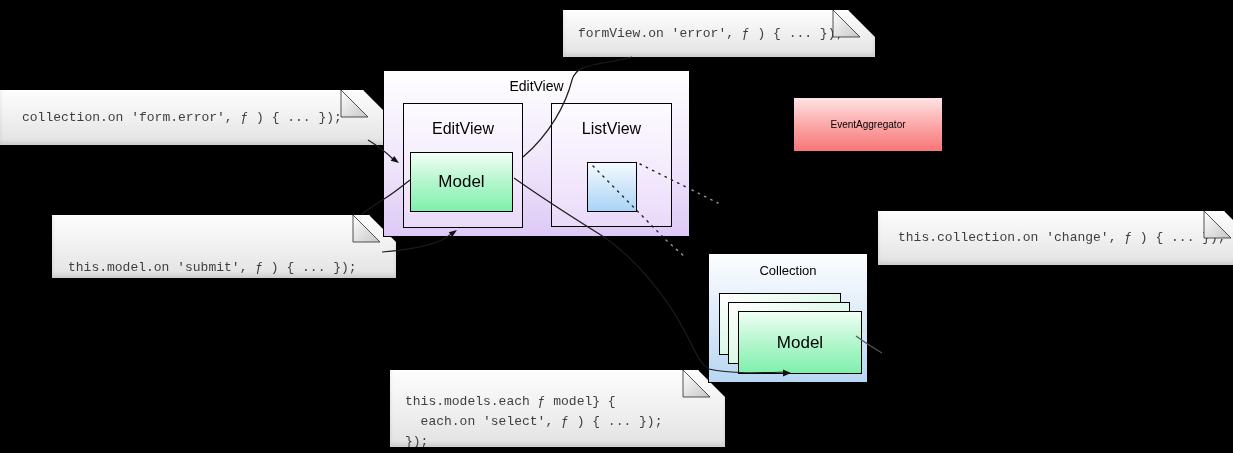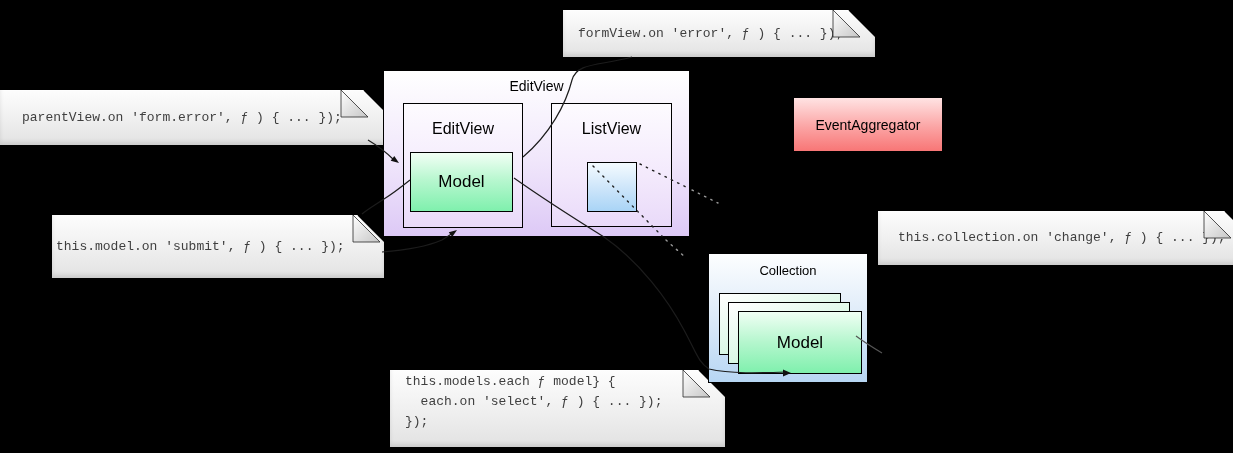--- a/index.html
+++ b/index.html
@@ -13,21 +13,21 @@
     background:linear-gradient(180deg,#fdfdfd 0%,#efefef 55%,#e2e2e2 100%);
     box-shadow:inset 0 -3px 4px rgba(0,0,0,.10), inset 0 1px 0 #fff;
     clip-path:polygon(0 0, calc(100% - 27px) 0, 100% 27px, 100% 100%, 0 100%);
     display:flex;align-items:center;
   }
   .note code{
     font-family:"Liberation Mono","DejaVu Sans Mono",monospace;
     font-size:13px;color:#3f3f3f;white-space:pre;line-height:20px;
   }
   .note.multiline{align-items:flex-start;}
-  .note.multiline .code-lines{padding-top:2px;}
+  .note.multiline .code-lines{padding-top:22px;}
   
   .box{position:absolute;border:1px solid #000;box-sizing:border-box;}
   .box-label{text-align:center;color:#000;}
   .edit-view{
     left:383px;top:70px;width:307px;height:167px;
     background:linear-gradient(180deg,#ffffff 0%,#f0e6fb 55%,#ddc9f6 100%);
   }
   .edit-view>.box-label{font-size:14px;padding-top:7px;}
   .inner-view{
     position:absolute;border:1px solid #000;box-sizing:border-box;
@@ -43,57 +43,57 @@
     display:flex;align-items:center;justify-content:center;font-size:17px;
   }
   .item-square{
     position:absolute;left:35px;top:58px;width:50px;height:50px;
     border:1px solid #000;box-sizing:border-box;
     background:linear-gradient(180deg,#f4fbff 0%,#cfe6fa 50%,#a9d4f6 100%);
   }
   .event-aggregator{
     left:793px;top:97px;width:150px;height:55px;
     background:linear-gradient(180deg,#ffe3e3 0%,#fba4a4 55%,#f87676 100%);
-    display:flex;align-items:center;justify-content:center;font-size:14px;
+    display:flex;align-items:center;justify-content:center;font-size:10px;
   }
   .collection{
     left:708px;top:253px;width:160px;height:130px;
     background:linear-gradient(180deg,#fdfeff 0%,#d9e8f8 55%,#b7d6f3 100%);
   }
   .collection>.box-label{font-size:13px;padding-top:9px;}
   .model-card{
     position:absolute;border:1px solid #000;box-sizing:border-box;
     background:linear-gradient(160deg,#ffffff 0%,#dcf8e7 55%,#aff4c9 100%);
   }
   .card-back{left:10px;top:39px;width:122px;height:62px;}
   .card-mid{left:19px;top:48px;width:122px;height:62px;}
   .card-front{
     left:29px;top:57px;width:124px;height:63px;
     background:linear-gradient(180deg,#f0fff4 0%,#b4f6cd 50%,#7ff0ad 100%);
     display:flex;align-items:center;justify-content:center;font-size:17px;
   }
   
   #note-form-error     {left:563px;top:10px; width:297px;height:47px;padding-left:15px;}
   #note-parent-view    {left:0;    top:90px; width:368px;height:55px;padding-left:22px;}
-  #note-model-submit   {left:52px; top:215px;width:328px;height:63px;padding-left:4px;}
+  #note-model-submit   {left:52px; top:215px;width:328px;height:63px;padding-left:16px;align-items:flex-end;}
   #note-collection-chg {left:878px;top:211px;width:353px;height:54px;padding-left:20px;}
   #note-models-each    {left:390px;top:370px;width:320px;height:77px;padding-left:15px;}
   svg.overlay{position:absolute;left:0;top:0;pointer-events:none;}
 </style>
 </head>
 <body>
 
 <div class="canvas">
 
   <div class="note" id="note-form-error">
     <code>formView.on 'error', ƒ ) { ... });</code>
   </div>
 
   <div class="note" id="note-parent-view">
-    <code>parentView.on 'form.error', ƒ ) { ... });</code>
+    <code>collection.on 'form.error', ƒ ) { ... });</code>
   </div>
 
   <div class="note" id="note-model-submit">
     <code>this.model.on 'submit', ƒ ) { ... });</code>
   </div>
 
   <div class="note" id="note-collection-chg">
     <code>this.collection.on 'change', ƒ ) { ... });</code>
   </div>
 

